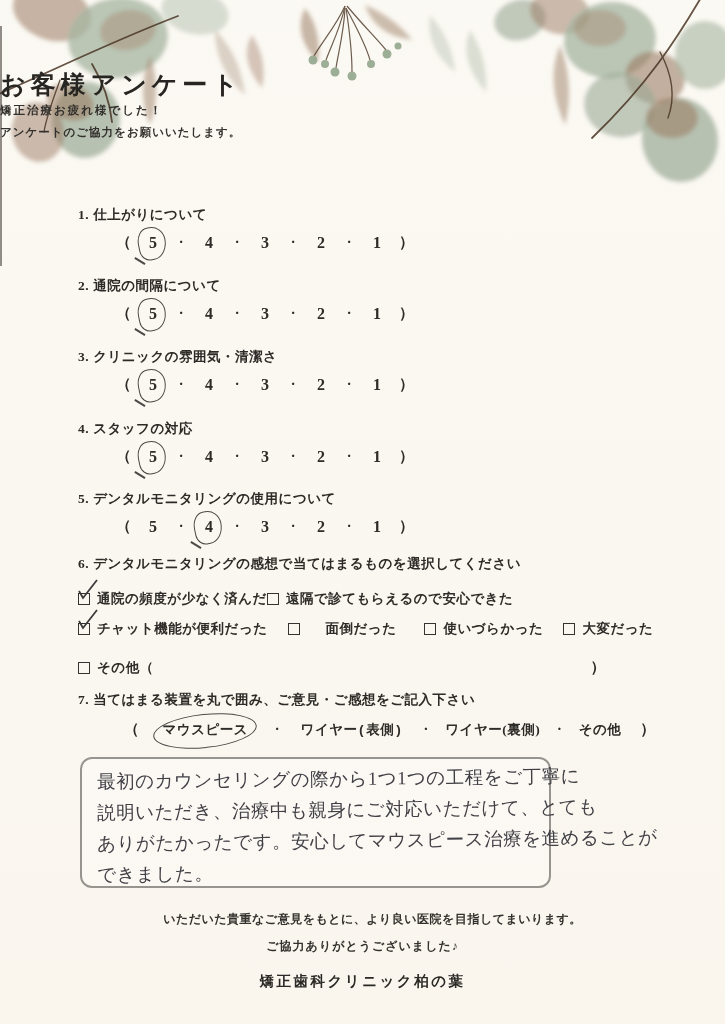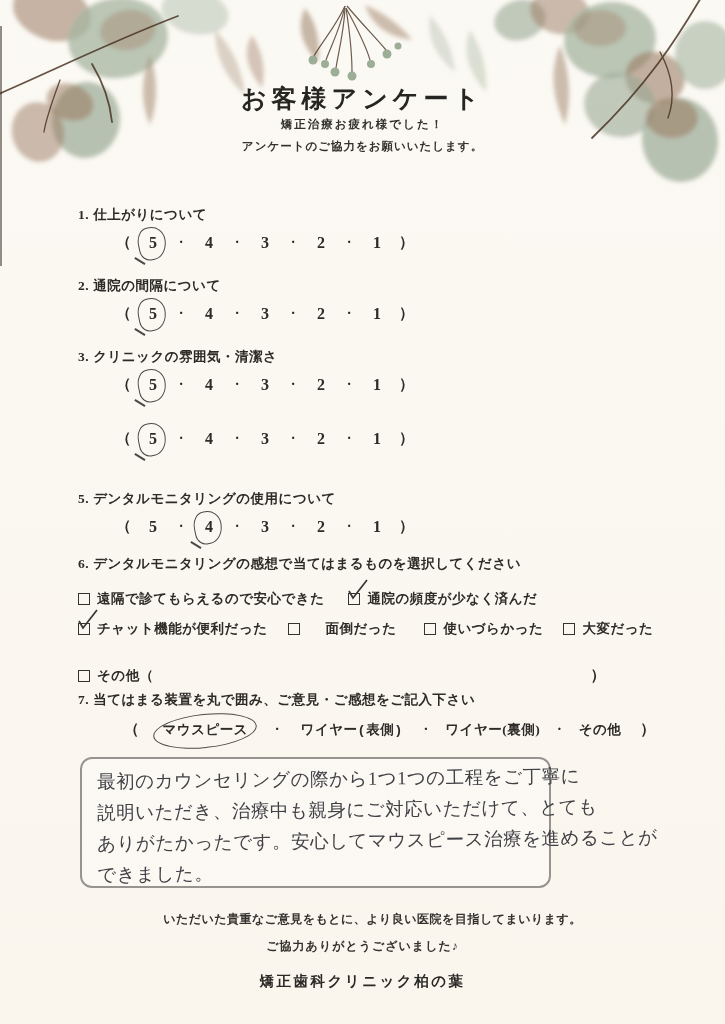--- a/index.html
+++ b/index.html
@@ -7,21 +7,21 @@
   .page {
     position:relative; width:725px; height:1024px; margin:0 auto;
     background:linear-gradient(180deg,#fbf9f3 0%, #faf6ee 100%);
     overflow:hidden;
     font-family:"Liberation Serif","DejaVu Serif",serif;
     color:#2e2c28;
   }
   .header-art { position:absolute; top:0; left:0; }
   .scan-edge { position:absolute; left:0; top:26px; width:2px; height:240px; background:#3a332c; opacity:.55; }
 
-  .title-block { position:absolute; top:82px; left:0; width:100%; text-align:center; }
+  .title-block { position:absolute; top:68px; left:0; width:100%; }
   .doc-title { font-size:25px; font-weight:600; letter-spacing:5px; color:#262522; }
   .doc-sub1 { margin-top:2px; font-size:11.5px; font-weight:600; letter-spacing:2px; color:#33312d; }
   .doc-sub2 { margin-top:7px; font-size:11.5px; font-weight:600; letter-spacing:1px; color:#33312d; }
 
   .q { position:absolute; left:78px; }
   .q-label { font-size:13.5px; font-weight:600; letter-spacing:0.5px; color:#2d2b27; }
   .q-label .q-num { margin-right:4px; }
 
   .rating-row {
     margin:9px 0 0 38px; width:298px;
@@ -195,20 +195,23 @@
       <span class="rating-num">3</span>
       <span class="sep">・</span>
       <span class="rating-num">2</span>
       <span class="sep">・</span>
       <span class="rating-num">1</span>
       <span class="paren">）</span>
     </div>
   </div>
 
   <div class="q" style="top:420px;">
+    <div class="q-label">
+      <span class="q-num">4.</span><span>スタッフの対応</span>
+    </div>
     <div class="rating-row">
       <span class="paren">（</span>
       <span class="rating-num circled">5</span>
       <span class="sep">・</span>
       <span class="rating-num">4</span>
       <span class="sep">・</span>
       <span class="rating-num">3</span>
       <span class="sep">・</span>
       <span class="rating-num">2</span>
       <span class="sep">・</span>
@@ -234,31 +237,31 @@
       <span class="rating-num">1</span>
       <span class="paren">）</span>
     </div>
   </div>
 
   <div class="q" style="top:555px;">
     <div class="q-label">
       <span class="q-num">6.</span><span>デンタルモニタリングの感想で当てはまるものを選択してください</span>
     </div>
     <div class="cb-row" style="margin-top:17px;">
-      <span class="cb" style="margin-right:24px;">
-        <span class="cb-box"></span>
-        <span>遠隔で診てもらえるので安心できた</span>
-      </span>
       <span class="cb checked">
         <span class="cb-box">
             <svg width="22" height="22">
               <path d="M2 7 L6 14 L20 -4" stroke="#3a3a3a" stroke-width="1.8" fill="none"></path>
             </svg>
           </span>
         <span>通院の頻度が少なく済んだ</span>
+      </span>
+      <span class="cb" style="margin-right:24px;">
+        <span class="cb-box"></span>
+        <span>遠隔で診てもらえるので安心できた</span>
       </span>
     </div>
     <div class="cb-row" style="margin-top:12px;">
       <span class="cb checked" style="margin-right:20px;">
         <span class="cb-box">
             <svg width="22" height="22">
               <path d="M2 7 L6 14 L20 -4" stroke="#3a3a3a" stroke-width="1.8" fill="none"></path>
             </svg>
           </span>
         <span>チャット機能が便利だった</span>
@@ -269,21 +272,21 @@
       </span>
       <span class="cb" style="margin-right:20px;">
         <span class="cb-box"></span>
         <span>使いづらかった</span>
       </span>
       <span class="cb">
         <span class="cb-box"></span>
         <span>大変だった</span>
       </span>
     </div>
-    <div class="cb-row" style="margin-top:28px; width:528px;">
+    <div class="cb-row" style="margin-top:20px; width:528px;">
       <span class="cb">
         <span class="cb-box"></span>
         <span>その他（</span>
       </span>
       <span class="spacer"></span>
       <span class="paren">）</span>
     </div>
   </div>
 
   <div class="q" style="top:691px;">

